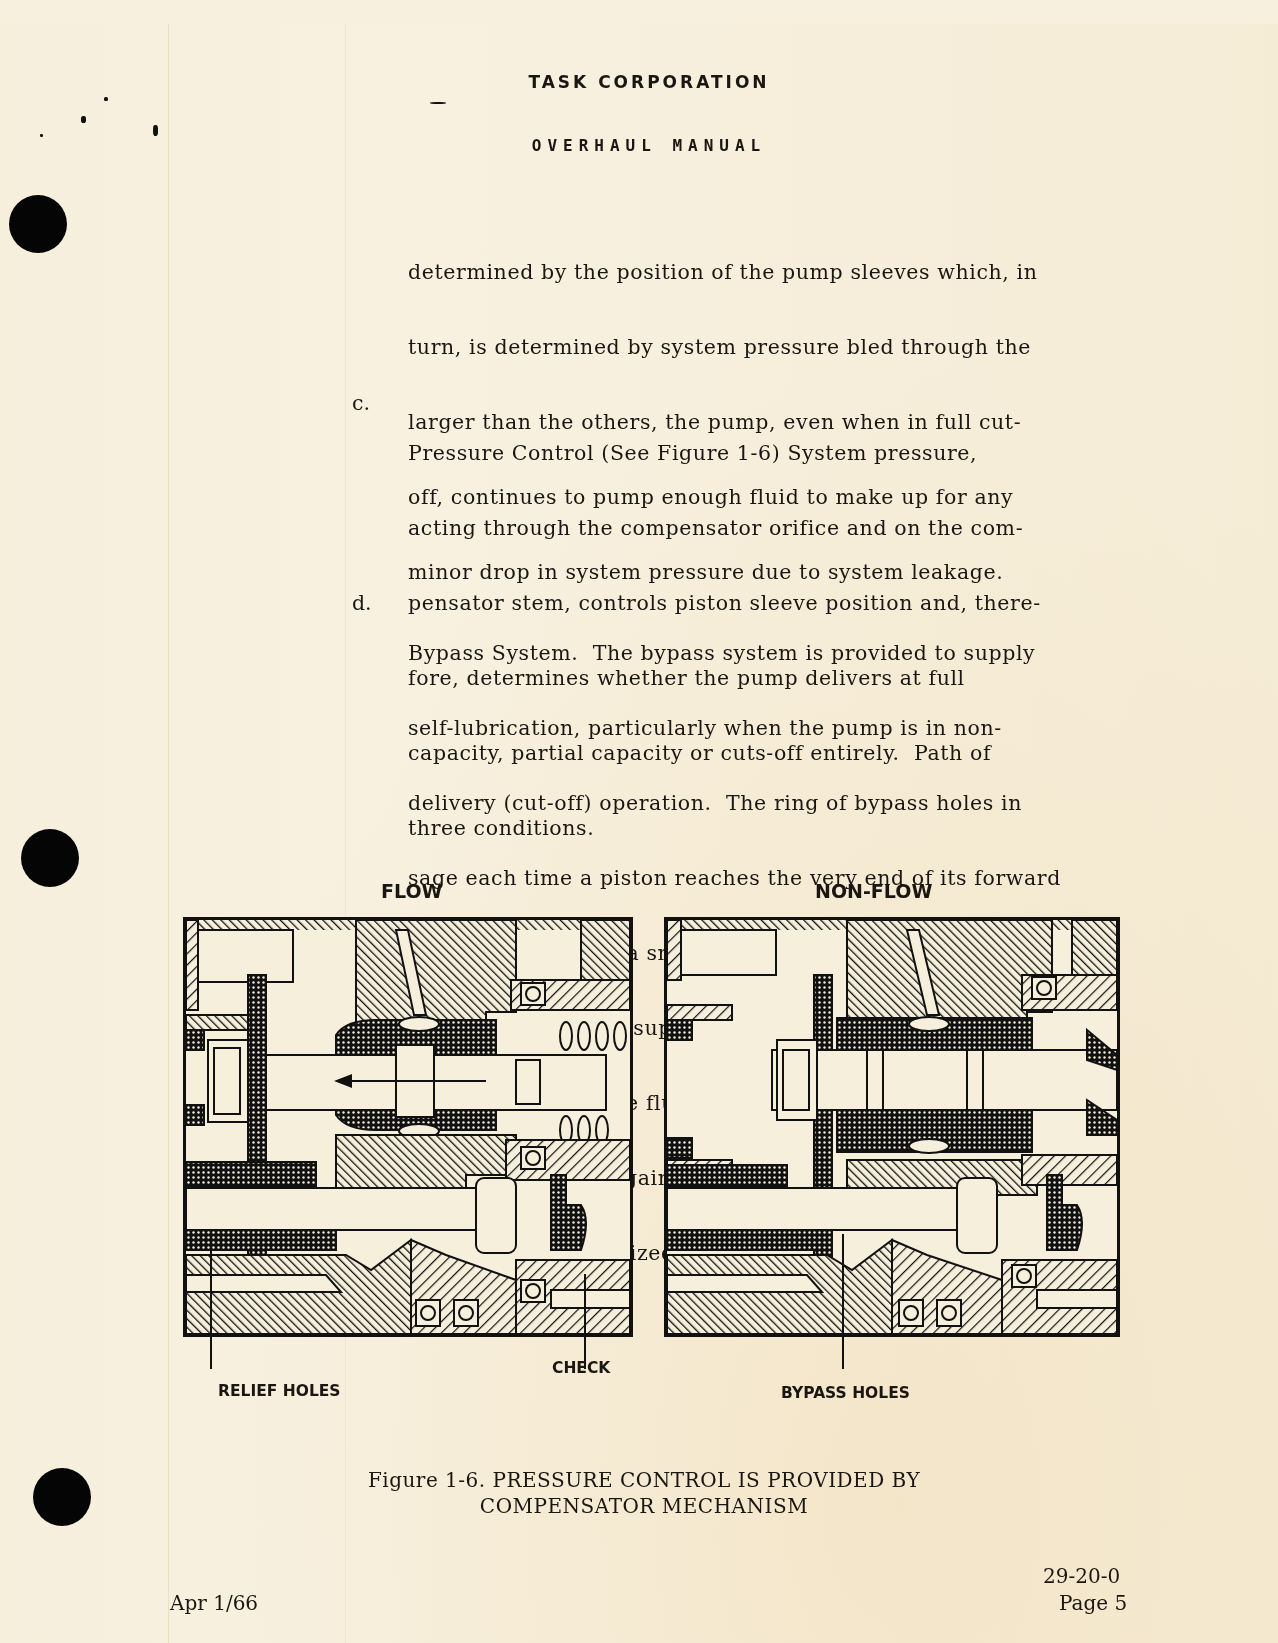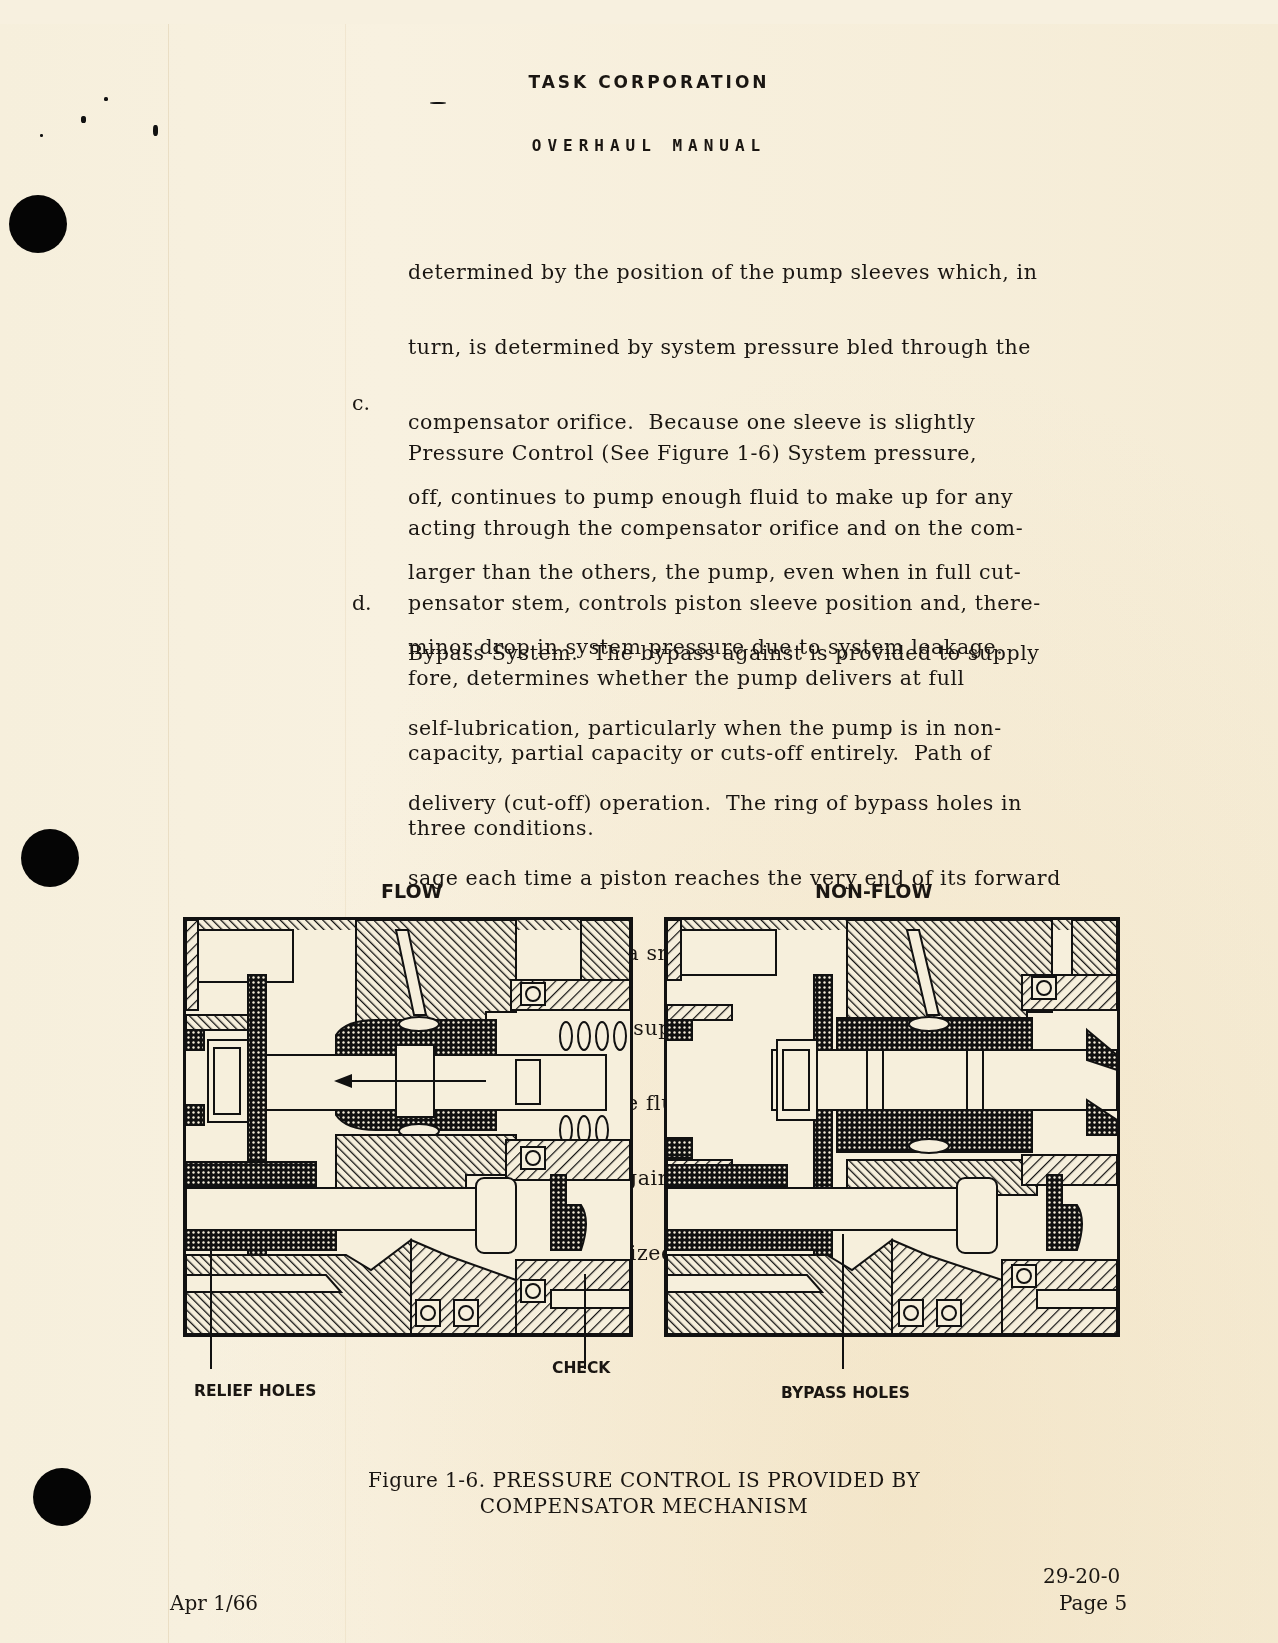--- a/index.html
+++ b/index.html
@@ -38,39 +38,38 @@
   <div class="speck" style="left:104px;top:73px;width:4px;height:4px;"></div>
   <div class="speck" style="left:40px;top:110px;width:3px;height:3px;"></div>
   <div class="speck" style="left:430px;top:78px;width:16px;height:2px;"></div>
 
   <div class="hdr-corp">TASK CORPORATION</div>
   <div class="hdr-man">OVERHAUL MANUAL</div>
 
   <div class="body-text" style="left:408px;top:186px;">
     <div>determined by the position of the pump sleeves which, in</div>
     <div>turn, is determined by system pressure bled through the</div>
-    <div>compensator orifice.  Because one sleeve is slightly</div>
+    <div>larger than the others, the pump, even when in full cut-</div>
     <div>off, continues to pump enough fluid to make up for any</div>
-    <div>larger than the others, the pump, even when in full cut-</div>
     <div>minor drop in system pressure due to system leakage.</div>
   </div>
 
   <div class="para-label" style="left:352px;top:367px;">c.</div>
   <div class="body-text" style="left:408px;top:367px;">
     <div>Pressure Control (See Figure 1-6) System pressure,</div>
     <div>acting through the compensator orifice and on the com-</div>
     <div>pensator stem, controls piston sleeve position and, there-</div>
     <div>fore, determines whether the pump delivers at full</div>
     <div>capacity, partial capacity or cuts-off entirely.  Path of</div>
     <div>three conditions.</div>
   </div>
 
   <div class="para-label" style="left:352px;top:567px;">d.</div>
   <div class="body-text" style="left:408px;top:567px;">
-    <div>Bypass System.  The bypass against is provided to supply</div>
+    <div>Bypass System.  The bypass system is provided to supply</div>
     <div>self-lubrication, particularly when the pump is in non-</div>
     <div>delivery (cut-off) operation.  The ring of bypass holes in</div>
     <div>sage each time a piston reaches the very end of its forward</div>
     <div>travel.  This pumps a small quantity of fluid out the bypass</div>
     <div>passage back to the supply reservoir and provides a con-</div>
     <div>stant charging of the fluid in the pump.  The bypass is</div>
     <div>designed to pump against a considerable back pressure</div>
     <div>for use with pressurized reservoirs.</div>
   </div>
 
@@ -204,21 +203,21 @@
       <rect x="345" y="345" width="24" height="22" fill="#f6efdc" stroke="#111" stroke-width="2"></rect>
       <circle cx="357" cy="356" r="7" fill="none" stroke="#111" stroke-width="2"></circle>
       <rect x="370" y="370" width="80" height="18" fill="#f6efdc" stroke="#111" stroke-width="2"></rect>
     </svg>
   </div>
 
   <div class="leader" style="left:210px;top:1210px;height:135px;"></div>
   <div class="leader" style="left:584px;top:1250px;height:95px;"></div>
   <div class="leader" style="left:842px;top:1210px;height:135px;"></div>
 
-  <div class="callout" style="left:194px;top:1358px;">RELIEF HOLES</div>
+  <div class="callout" style="left:218px;top:1358px;">RELIEF HOLES</div>
   <div class="callout" style="left:552px;top:1335px;">CHECK</div>
   <div class="callout" style="left:781px;top:1360px;">BYPASS HOLES</div>
 
   <div class="caption" style="top:1443px;">
     <div style="padding-left:10px;">Figure 1-6.  PRESSURE CONTROL IS PROVIDED BY</div>
     <div style="padding-left:10px;">COMPENSATOR MECHANISM</div>
   </div>
 
   <div class="footer" style="left:170px;top:1567px;">Apr 1/66</div>
   <div class="footer" style="left:1043px;top:1540px;">29-20-0</div>

